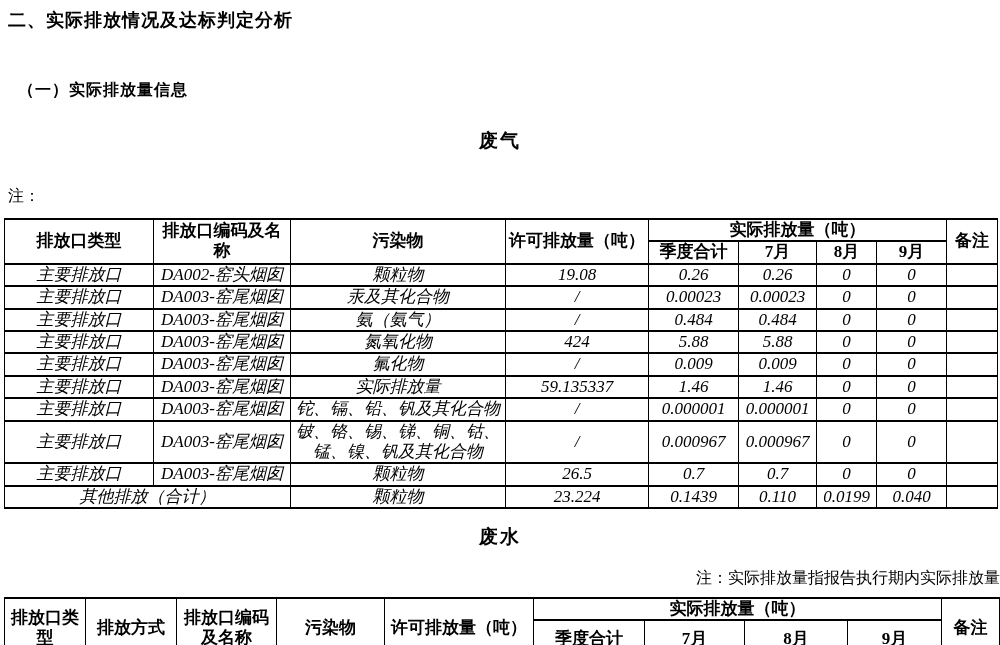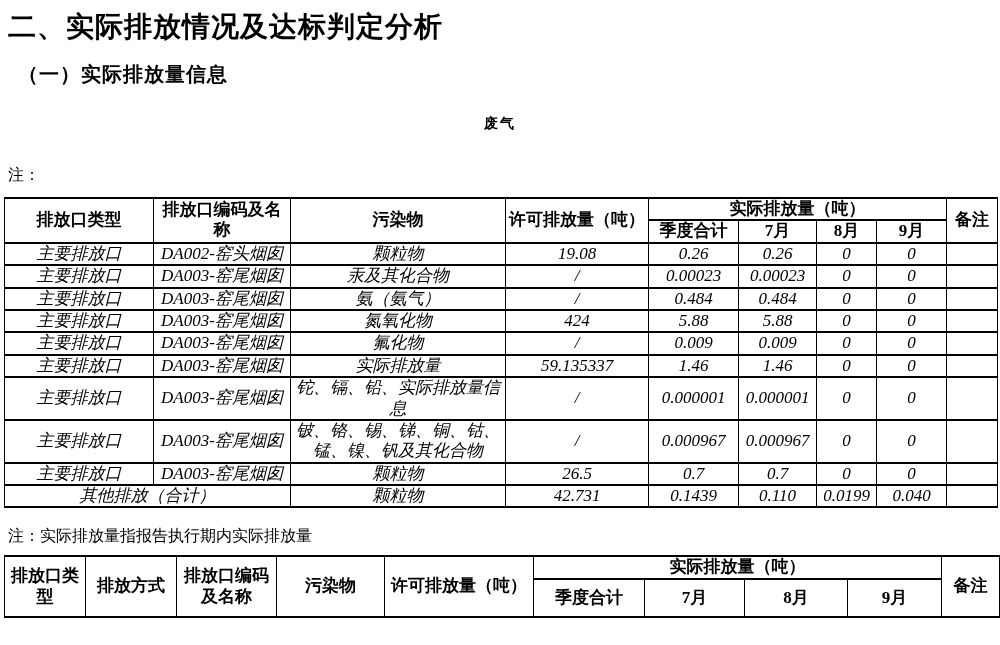--- a/index.html
+++ b/index.html
@@ -9,46 +9,46 @@
     height: 645px;
     overflow: hidden;
     color: #000;
     font-family: "Liberation Serif", "DejaVu Serif", serif;
   }
   .doc { width: 1000px; height: 645px; position: relative; }
 
   h1.page-title {
     margin: 8px 0 0 8px;
     font-family: "Liberation Sans", "DejaVu Sans", sans-serif;
-    font-size: 28px;
+    font-size: 18px;
     font-weight: bold;
     letter-spacing: 1px;
   }
   h2.section-subtitle {
-    margin: 15px 0 0 18px;
+    margin: 48px 0 0 18px;
     font-family: "Liberation Sans", "DejaVu Sans", sans-serif;
-    font-size: 20px;
+    font-size: 16px;
     font-weight: bold;
     letter-spacing: 1px;
   }
   .center-heading {
     margin-top: 27px;
     text-align: center;
-    font-size: 14px;
+    font-size: 19px;
     font-weight: bold;
     letter-spacing: 2px;
   }
   .center-heading.water { margin-top: 15px; }
   p.note {
     margin: 0 0 0 8px;
     font-size: 16px;
   }
   p.note-label    { margin-top: 32px; }
   p.note-line     { margin-top: 9px; }
-  p.note-water    { margin-top: 18px; }
+  p.note-water    { margin-top: 18px; text-align: right; }
 
   table {
     border-collapse: collapse;
     table-layout: fixed;
     margin-left: 4px;
     font-size: 17px;
     border-radius: 31px;
   }
   table.t1 { margin-top: 11px; width: 993px; }
   table.t2 { margin-top: 8px;  width: 995px; }
@@ -173,21 +173,21 @@
         <td>59.135337</td>
         <td>1.46</td>
         <td>1.46</td>
         <td>0</td>
         <td>0</td>
         <td></td>
       </tr>
       <tr>
         <td>主要排放口</td>
         <td>DA003-窑尾烟囱</td>
-        <td>铊、镉、铅、实际排放量信息</td>
+        <td>铊、镉、铅、钒及其化合物</td>
         <td>/</td>
         <td>0.000001</td>
         <td>0.000001</td>
         <td>0</td>
         <td>0</td>
         <td></td>
       </tr>
       <tr class="tall">
         <td>主要排放口</td>
         <td>DA003-窑尾烟囱</td>
@@ -207,30 +207,31 @@
         <td>26.5</td>
         <td>0.7</td>
         <td>0.7</td>
         <td>0</td>
         <td>0</td>
         <td></td>
       </tr>
       <tr>
         <td colspan="2">其他排放（合计）</td>
         <td>颗粒物</td>
-        <td>42.731</td>
+        <td>23.224</td>
         <td>0.1439</td>
         <td>0.110</td>
         <td>0.0199</td>
         <td>0.040</td>
         <td></td>
       </tr>
     </tbody>
   </table>
 
+  <div class="center-heading water">废水</div>
   <p class="note note-water">注：实际排放量指报告执行期内实际排放量</p>
 
   <table class="t2">
     <colgroup>
       <col style="width:81px">
         <col style="width:91px">
         <col style="width:100px">
       <col style="width:108px">
         <col style="width:149px">
         <col style="width:111px">

